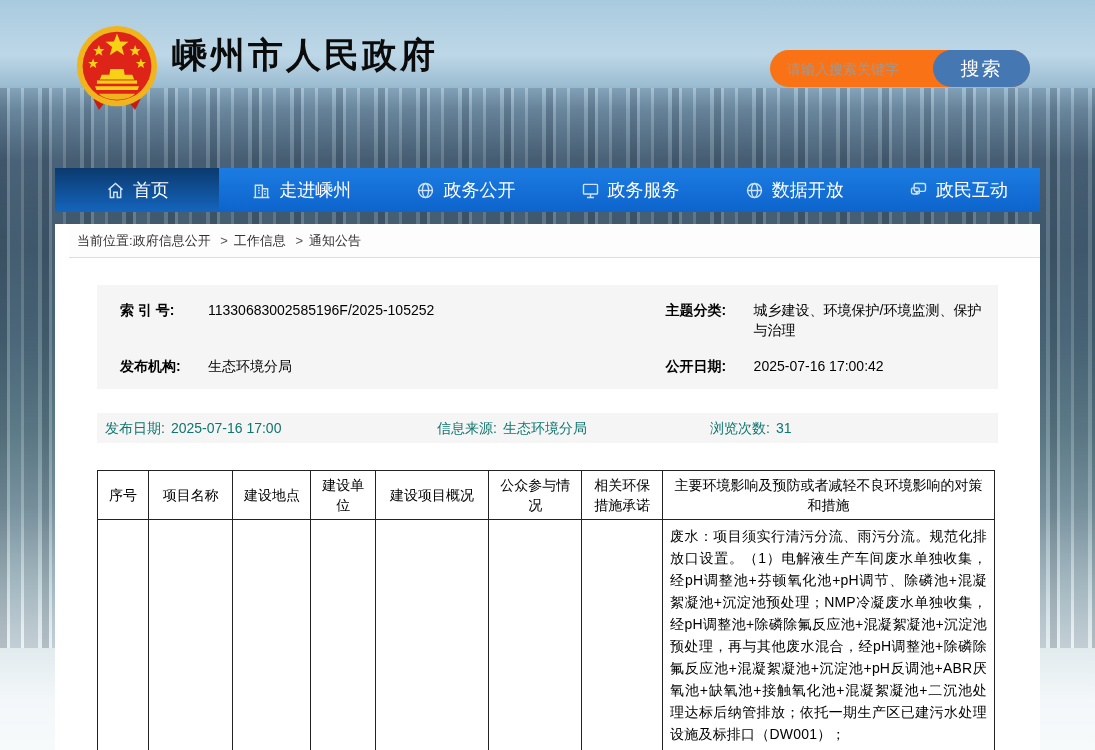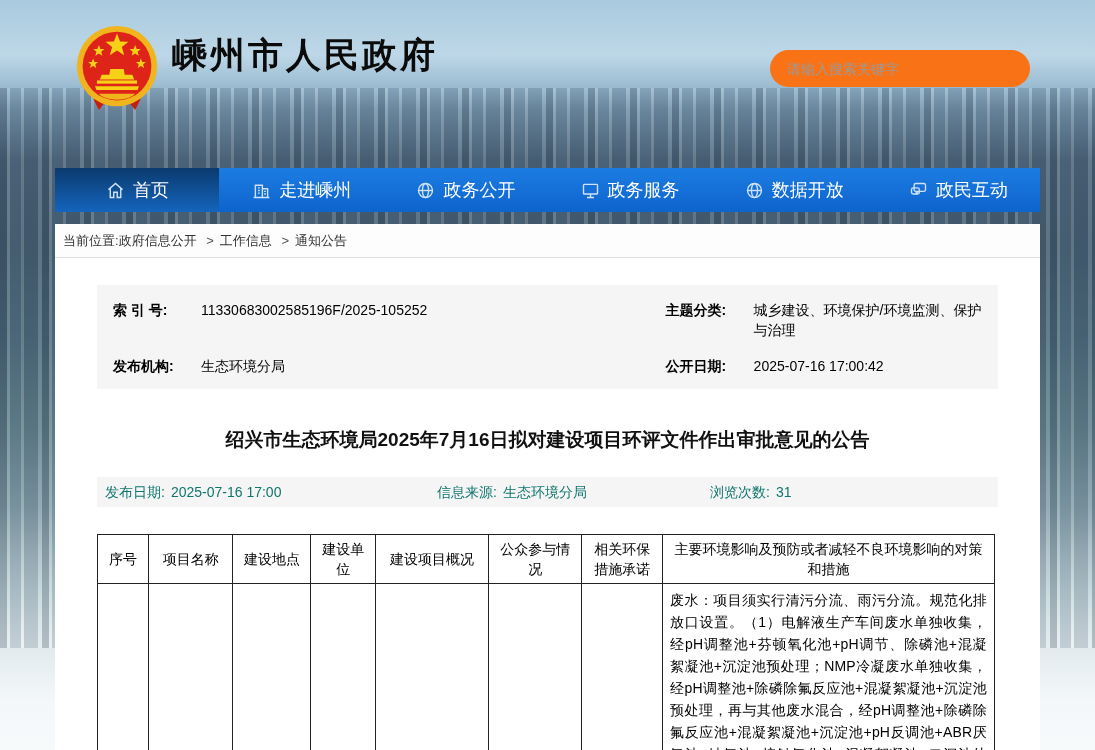--- a/index.html
+++ b/index.html
@@ -35,27 +35,27 @@
 
   
   .nav { position:absolute; left:55px; top:168px; width:985px; height:44px; z-index:2; display:flex;
     background:linear-gradient(180deg,#1c7ce2 0%,#0d64cc 100%); }
   .nav-item { flex:1 1 0; display:flex; align-items:center; justify-content:center; gap:7px; color:#fff; font-size:18px; cursor:pointer; }
   .nav-item.active { background:linear-gradient(180deg,#0b3a6e 0%,#1465bd 100%);text-align:center; }
   .nav-item svg { width:21px; height:21px; stroke:#cfe2f8; fill:none; stroke-width:1.6; }
 
   
   .panel { position:absolute; left:55px; top:224px; width:985px; height:800px; background:#fff; z-index:2; }
-  .breadcrumb { height:34px; line-height:34px; padding-left:8px; font-size:13px; color:#333; border-bottom:1px solid #dedede; background:#fdfdfd; }
+  .breadcrumb { height:34px; line-height:34px; padding-left:8px; font-size:13px; color:#333; border-bottom:1px solid #dedede; background:#fdfdfd;margin-left:14px; }
   .breadcrumb .sep { margin:0 6px; color:#555; }
   .content { padding:0 42px; }
 
   .meta-box { margin-top:27px; background:#f5f5f5; padding:15px 0 13px 0; display:grid; grid-template-columns:62% 38%; row-gap:16px; }
   .meta-cell { display:flex; align-items:flex-start; font-size:14px; line-height:20px; }
-  .meta-cell .lbl { font-weight:bold; width:88px; flex:0 0 88px; margin-left:16px; white-space:nowrap; }
+  .meta-cell .lbl { font-weight:bold; width:88px; flex:0 0 88px; margin-left:23px; white-space:nowrap; }
   .meta-cell.right .lbl { margin-left:10px; }
   .meta-cell .val { flex:1; padding-right:14px; }
 
   .article-title { margin-top:38px; text-align:center; font-size:19px; font-weight:bold; color:#111; }
 
   .pub-bar { position:relative; margin-top:24px; height:30px; background:#f5f5f5; font-size:14px; color:#0f766e; }
   .pub-item { position:absolute; top:0; line-height:30px; white-space:nowrap; }
   .pub-item.p1 { left:8px; } .pub-item.p2 { left:340px;text-align:center; } .pub-item.p3 { left:613px; }
   .pub-item .lbl { margin-right:6px; }
 
@@ -88,20 +88,21 @@
       <path d="M22 65 h46 l-1.5 4 h-43 Z" fill="#f7d116"></path>
       <path d="M26 73 a20 9 0 0 0 38 0 Z" fill="#f0b41c"></path>
     </svg>
     <div class="brand-text">
       <div class="site-name">嵊州市人民政府</div>
     </div>
   </div>
 
   <div class="search-wrap">
     <input class="search-input" type="text" placeholder="请输入搜索关键字" style="">
+    <button class="search-btn">搜索</button>
   </div>
 </div>
 
 <div class="nav">
   <div class="nav-item active">
     <svg viewBox="0 0 24 24">
         <path d="M4 11 L12 4 L20 11 M6 10 V20 H10 V14 H14 V20 H18 V10"></path>
       </svg>
     <span>首页</span>
   </div>
@@ -166,21 +167,20 @@
       <div class="meta-cell">
         <span class="lbl">发布机构:</span>
         <span class="val">生态环境分局</span>
       </div>
       <div class="meta-cell right">
         <span class="lbl">公开日期:</span>
         <span class="val">2025-07-16 17:00:42</span>
       </div>
     </div>
 
-    <h1 class="article-title">绍兴市生态环境局2025年7月16日拟对建设项目环评文件作出审批意见的公告</h1>
 
     <div class="pub-bar">
       <div class="pub-item p1">
         <span class="lbl">发布日期:</span><span>2025-07-16 17:00</span>
       </div>
       <div class="pub-item p2">
         <span class="lbl">信息来源:</span><span>生态环境分局</span>
       </div>
       <div class="pub-item p3">
         <span class="lbl">浏览次数:</span><span>31</span>

